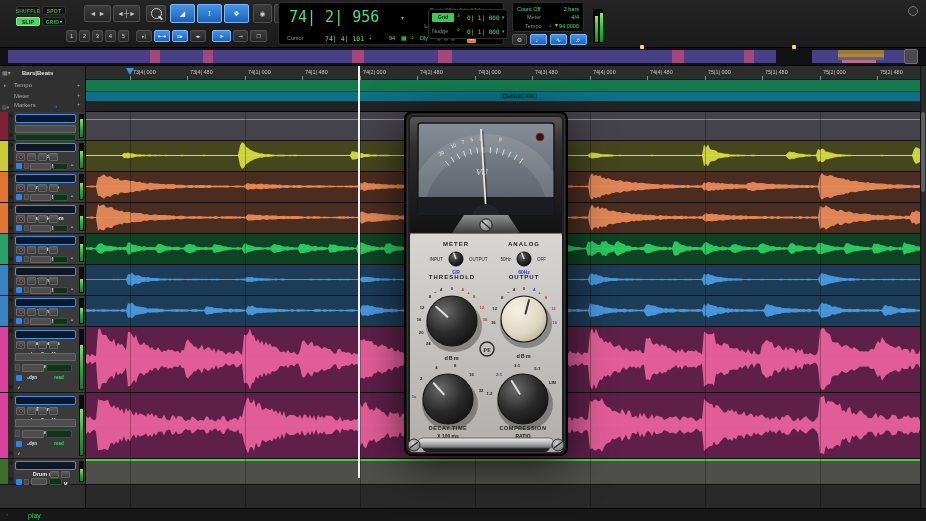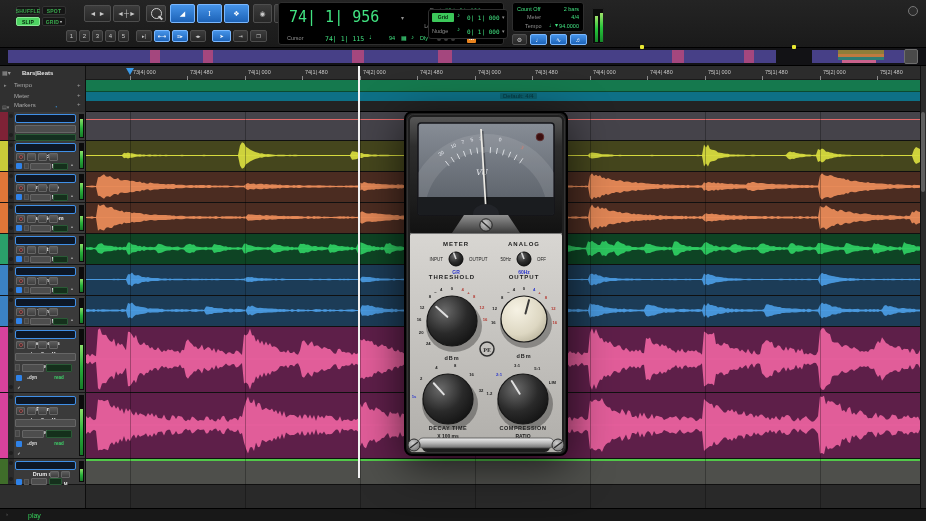--- a/index.html
+++ b/index.html
@@ -100,30 +100,30 @@
         <span>➤</span>
       </div>
     <div class="abs tb" style="left:233px;top:30px;width:15px;height:12px;font-size:5px;">
         <span>⇥</span>
       </div>
     <div class="abs tb" style="left:250px;top:30px;width:17px;height:12px;font-size:5px;">
         <span>❐</span>
       </div>
 
     <div class="abs lcd" style="left:278px;top:2px;width:226px;height:43px;">
-      <span class="abs grn mono" style="left:10px;top:5px;font-size:15px;">74| 1| 956</span>
+      <span class="abs grn mono" style="left:10px;top:5px;font-size:15px;">74| 2| 956</span>
       <span class="abs gry" style="left:122px;top:11px;font-size:6px;">▾</span>
       <span class="abs gry" style="left:138px;top:4px;width:24px;text-align:right;font-size:5.5px;">Start</span>
       <span class="abs grn mono" style="left:166px;top:3.5px;font-size:6px;">73| 3| 939</span>
       <span class="abs gry" style="left:138px;top:12px;width:24px;text-align:right;font-size:5.5px;">End</span>
       <span class="abs grn mono" style="left:166px;top:11.5px;font-size:6px;">73| 3| 939</span>
       <span class="abs gry" style="left:138px;top:20px;width:24px;text-align:right;font-size:5.5px;">Length</span>
       <span class="abs grn mono" style="left:166px;top:19.5px;font-size:6px;">0| 0| 000</span>
       <span class="abs gry" style="left:8px;top:32px;font-size:5.5px;">Cursor</span>
-      <span class="abs grn mono" style="left:46px;top:31.5px;font-size:6.5px;">74| 1| 115</span>
+      <span class="abs grn mono" style="left:46px;top:31.5px;font-size:6.5px;">74| 4| 101</span>
       <span class="abs grn" style="left:90px;top:30px;font-size:7px;">♩</span>
       <span class="abs grn" style="left:110px;top:32px;font-size:5.5px;">94</span>
       <span class="abs grn" style="left:122px;top:31px;font-size:6px;">▦</span>
       <span class="abs grn" style="left:132px;top:31px;font-size:6px;">♪</span>
       <span class="abs grn" style="left:141px;top:32px;font-size:5.5px;">Dly</span>
       <span class="abs" style="left:158px;top:34px;width:4px;height:4px;border-radius:50%;background:#3a3a3a;"></span>
       <span class="abs" style="left:165px;top:34px;width:4px;height:4px;border-radius:50%;background:#3a3a3a;"></span>
       <span class="abs" style="left:172px;top:34px;width:4px;height:4px;border-radius:50%;background:#3a3a3a;"></span>
       <span class="abs" style="left:188px;top:31px;width:9px;height:9px;background:#e8821e;color:#fff;font-size:6px;font-weight:bold;text-align:center;line-height:9px;border-radius:1px;">M</span>
     </div>

